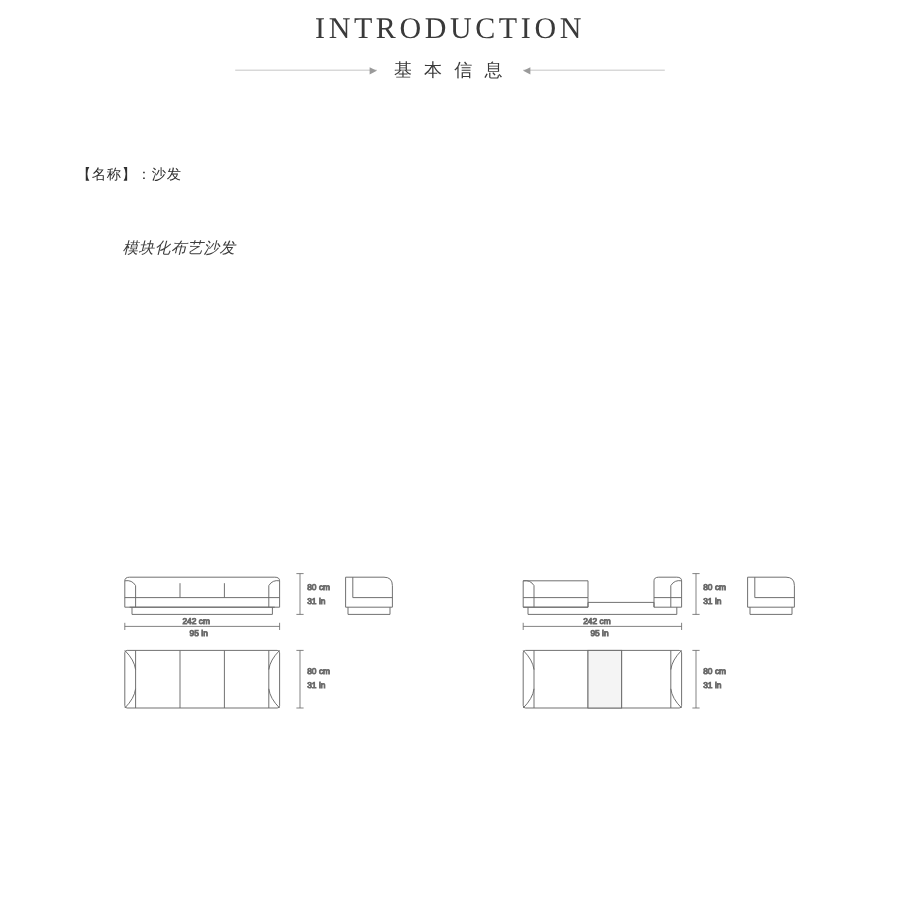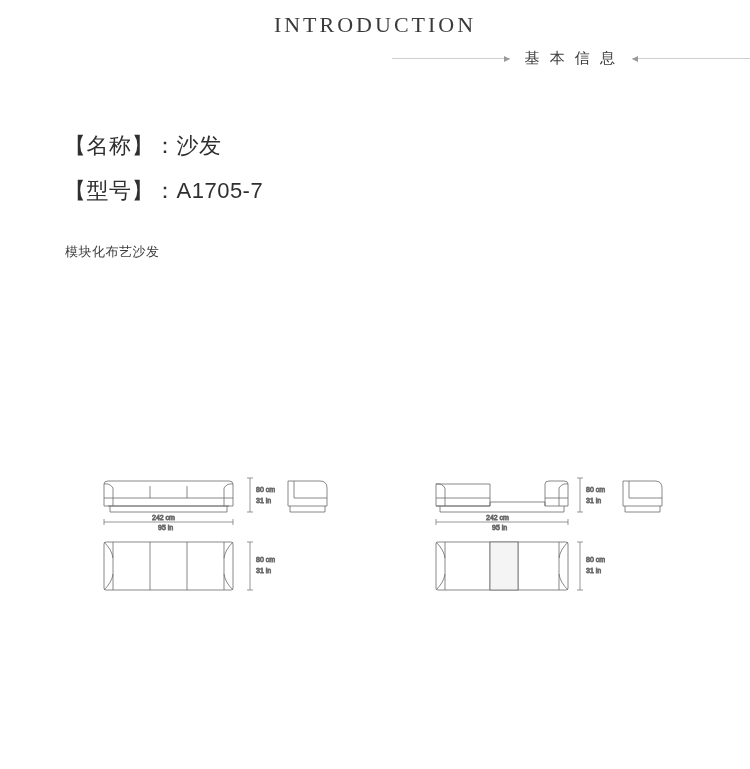--- a/index.html
+++ b/index.html
@@ -16,29 +16,29 @@
     overflow: hidden;
   }
 
   
   .header {
     padding-top: 8px;
     text-align: center;
   }
   .header-title {
     font-family: "Liberation Serif", serif;
-    font-size: 22px;
+    font-size: 25px;
     letter-spacing: 3px;
     color: #3a3a3a;
     line-height: 34px;
   }
   .header-sub-row {
     display: flex;
     align-items: center;
-    justify-content: flex-end;
+    justify-content: center;
     margin-top: 7px;
   }
   .rule {
     width: 118px;
     height: 1px;
     background: #cfcfcf;
     position: relative;
   }
   .rule.left::after,
   .rule.right::after {
@@ -65,34 +65,35 @@
     padding: 0 14px;
     white-space: nowrap;
   }
 
   
   .specs {
     margin-top: 55px;
     padding-left: 64px;
   }
   .spec-row {
-    font-size: 22px;
+    font-size: 12px;
     color: #2f2f2f;
     line-height: 45px;
     letter-spacing: 0.5px;
   }
   .spec-label { }
   .spec-value { }
 
   .note {
     margin-top: 30px;
-    padding-left: 65px;
+    padding-left: 102px;
     font-size: 13px;
     color: #3d3d3d;
     letter-spacing: 0.5px;
+    font-style: italic;
   }
 
   
   .drawings {
     position: absolute;
     left: 0;
     top: 462px;
     width: 750px;
     height: 160px;
   }
@@ -111,23 +112,20 @@
   <div class="header-sub-row">
     <div class="rule left"></div>
     <div class="header-sub">基 本 信 息</div>
     <div class="rule right"></div>
   </div>
 </div>
 
 <div class="specs">
   <div class="spec-row">
     <span class="spec-label">【名称】：</span><span class="spec-value">沙发</span>
-  </div>
-  <div class="spec-row">
-    <span class="spec-label">【型号】：</span><span class="spec-value">A1705-7</span>
   </div>
 </div>
 
 <div class="note">模块化布艺沙发</div>
 
 <div class="drawings">
   <svg width="750" height="160" viewBox="0 0 750 160">
     <g fill="none" stroke="#6b6b6b" stroke-width="0.8">
 
       <g>

